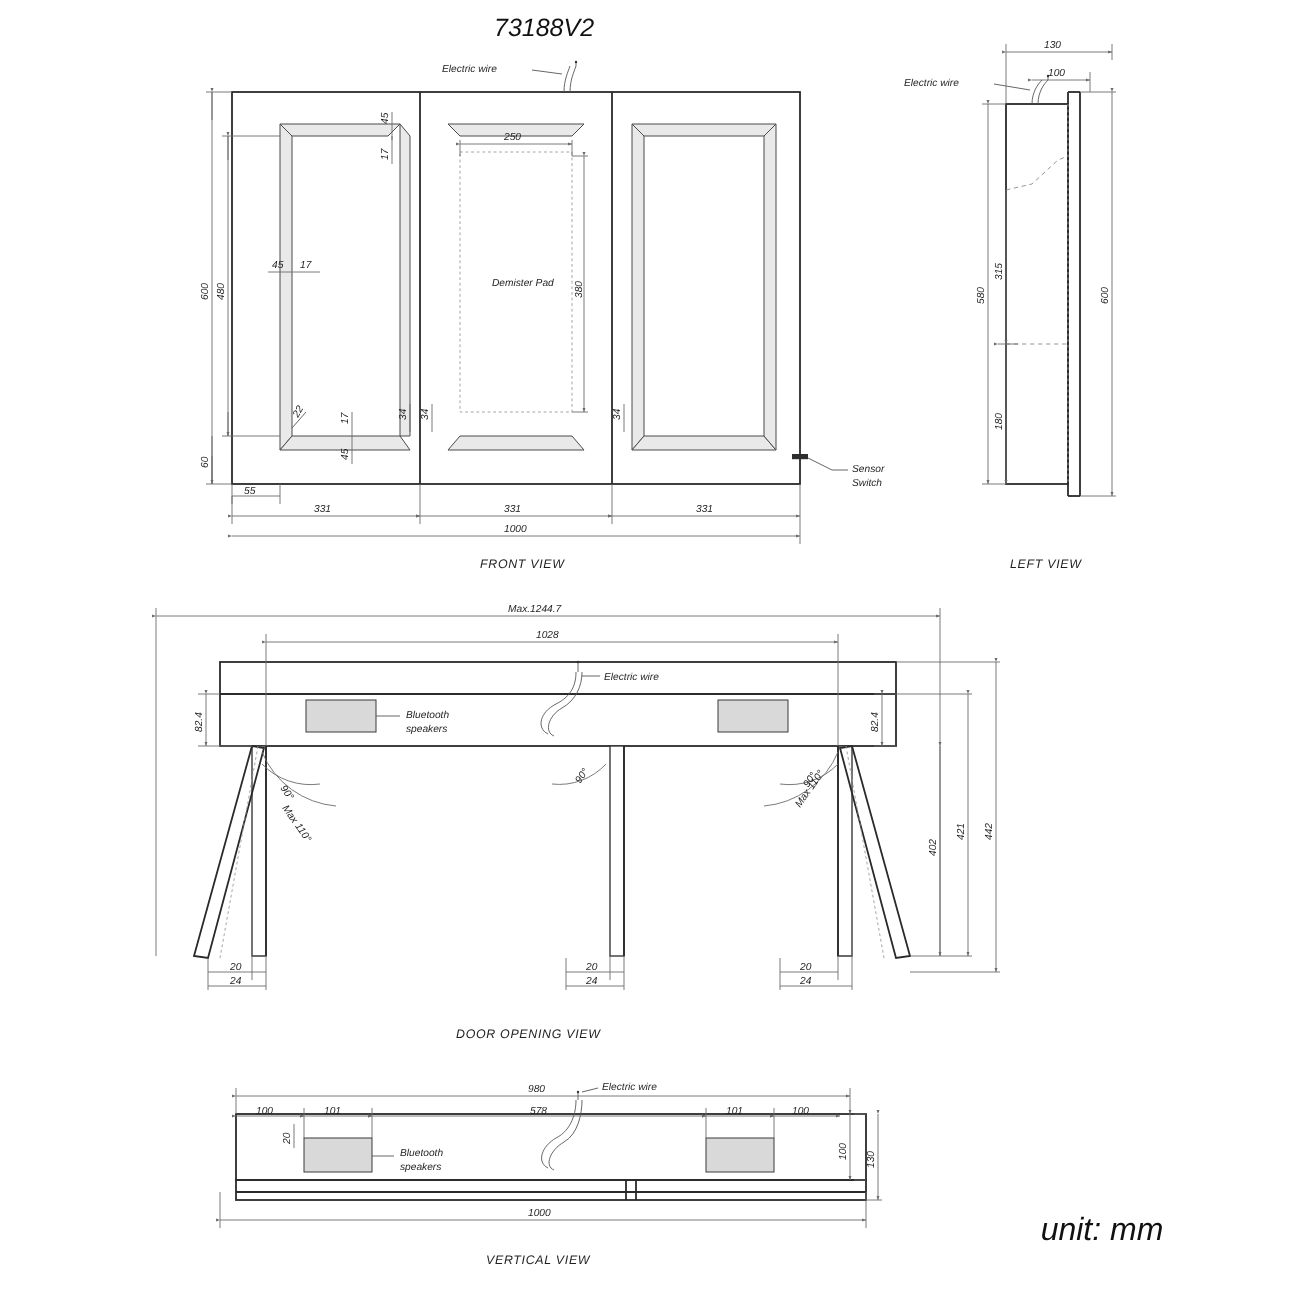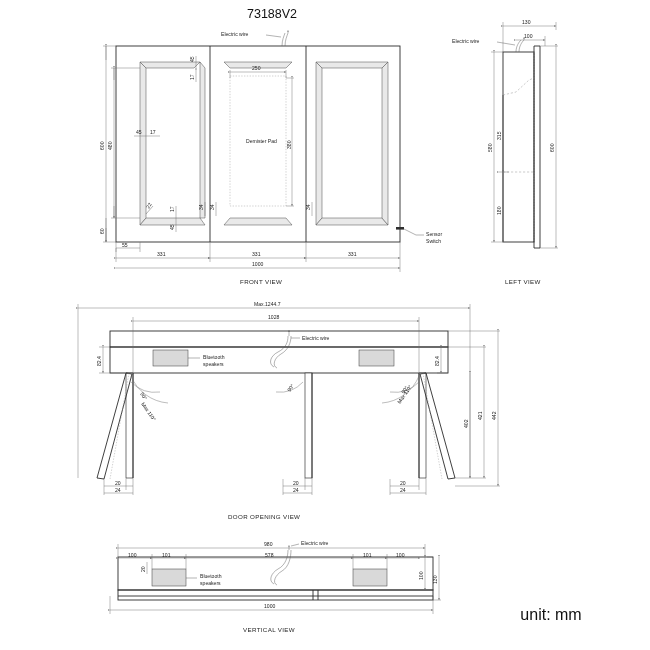--- a/index.html
+++ b/index.html
@@ -1,18 +1,18 @@
 <!DOCTYPE html>
 <html><head>
 <meta charset="utf-8">
 <style>
   html,body{margin:0;padding:0;background:#ffffff;}
   body{width:650px;height:650px;position:relative;overflow:hidden;
        font-family:"Liberation Sans","DejaVu Sans",sans-serif;color:#1a1a1a;}
-  #stage{position:absolute;left:0;top:0;width:586px;height:650px;}
+  #stage{position:absolute;left:0;top:0;width:586px;height:650px;font-style:italic;}
   svg{display:block;}
   .ln{stroke:#4a4a4a;stroke-width:0.6;fill:none;}
   .ln-h{stroke:#2a2a2a;stroke-width:0.9;fill:none;}
   .dim{stroke:#6b6b6b;stroke-width:0.45;fill:none;}
   .dash{stroke:#8a8a8a;stroke-width:0.45;fill:none;stroke-dasharray:2.2 1.8;}
   .dashf{stroke:#9a9a9a;stroke-width:0.45;fill:none;stroke-dasharray:1.4 1.4;}
   .lead{stroke:#555;stroke-width:0.45;fill:none;}
   .t{font-size:5.1px;fill:#1f1f1f;font-family:"Liberation Sans","DejaVu Sans",sans-serif;}
   .tv{font-size:6.2px;fill:#1f1f1f;letter-spacing:0.35px;
       font-family:"Liberation Sans","DejaVu Sans",sans-serif;}

